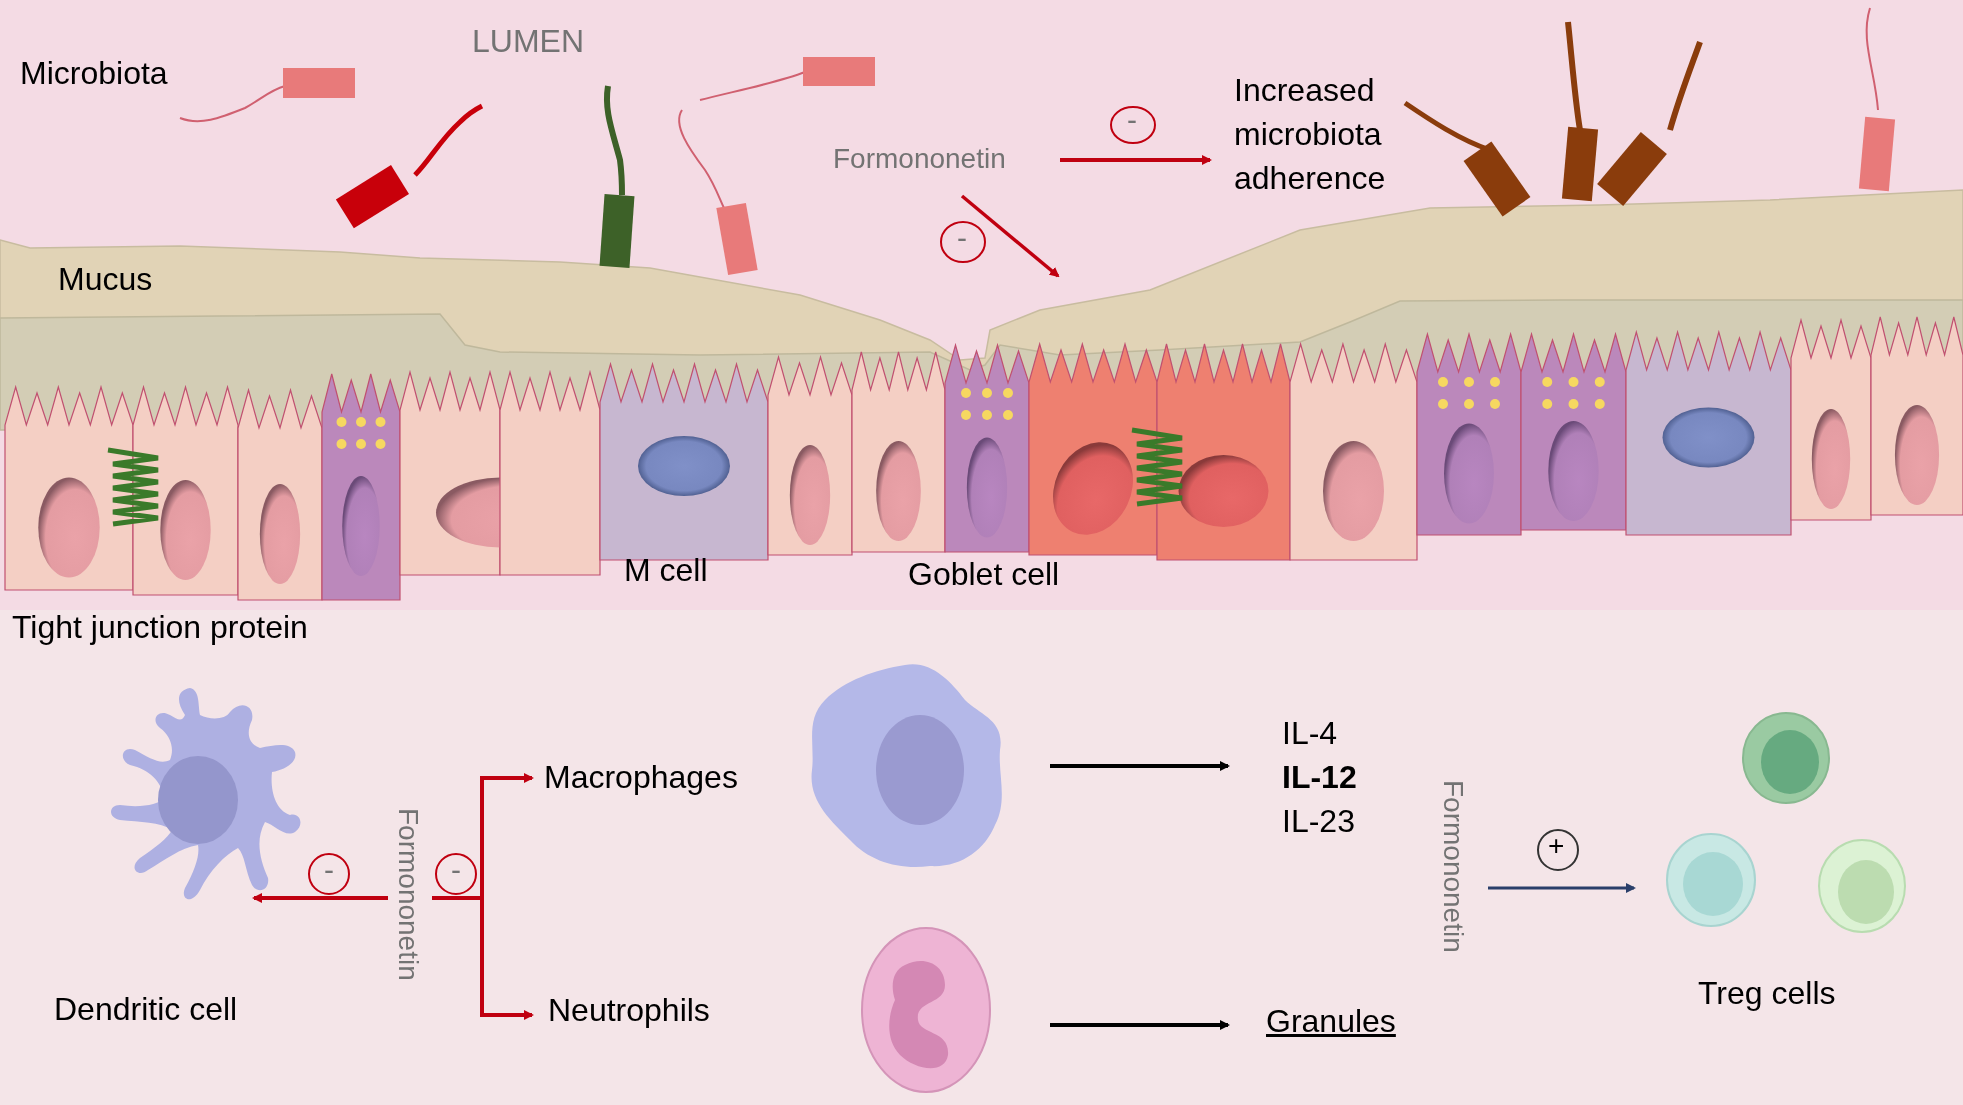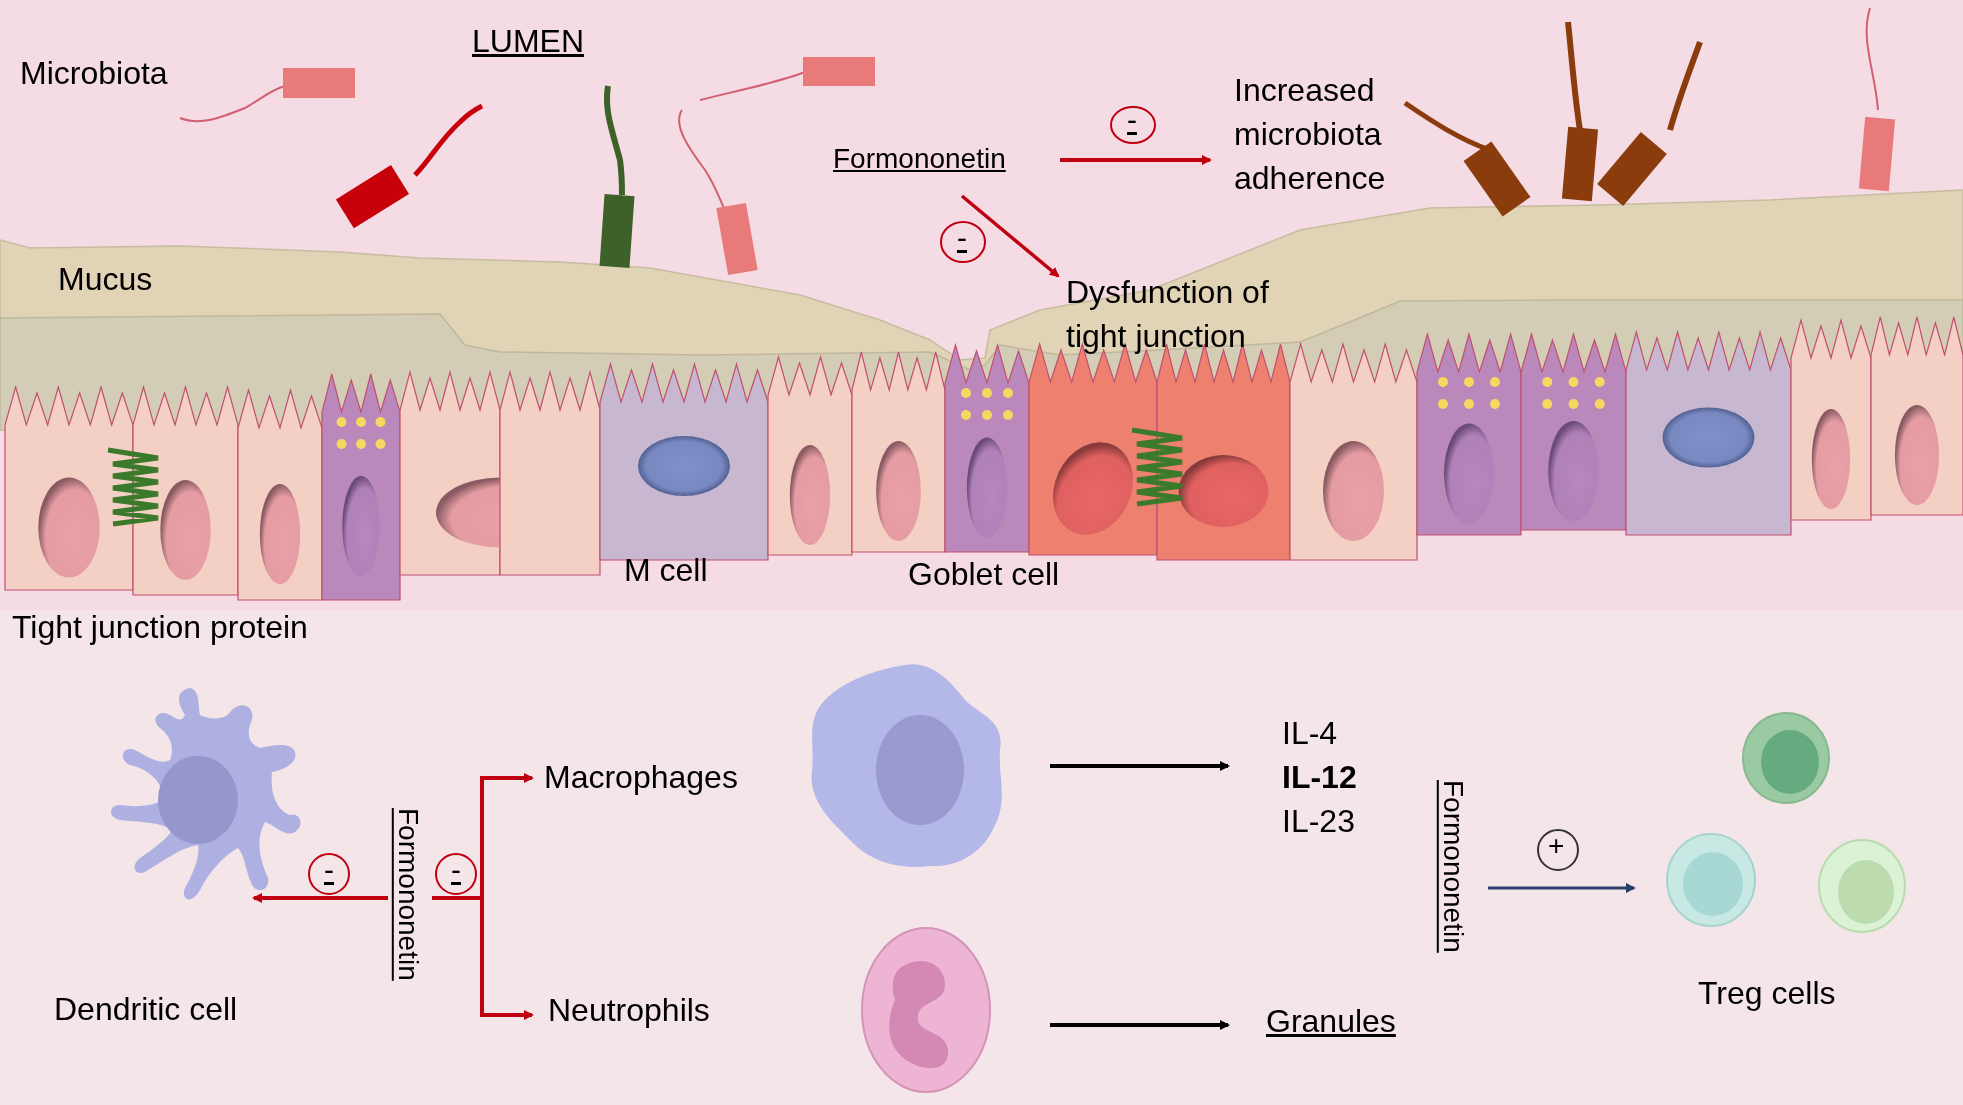--- a/index.html
+++ b/index.html
@@ -1,20 +1,20 @@
 <!DOCTYPE html>
 <html><head>
   <meta charset="utf-8">
   <style>
     html, body { margin: 0; padding: 0; }
     body { width: 1963px; height: 1105px; background: #f4e5e8; overflow: hidden; font-family: "Liberation Sans", sans-serif; }
     #stage { position: relative; width: 1963px; height: 1105px; }
     svg { position: absolute; left: 0; top: 0; }
     .lbl { position: absolute; font-family: "Liberation Sans", sans-serif; color: #000000; font-size: 32px; line-height: 1.1; white-space: nowrap; }
-    .red { color: #000000; text-decoration: underline; }
+    .red { color: #737373; }
     .vert { writing-mode: vertical-rl; }
     .ml { white-space: pre-line; line-height: 44px; }
   </style>
 </head>
 <body>
 
 <div id="stage">
   <svg width="1963" height="1105" viewBox="0 0 1963 1105">
     <defs>
       <marker id="arRed" markerWidth="10" markerHeight="10" refX="8" refY="5" orient="auto" markerUnits="userSpaceOnUse">
@@ -230,22 +230,20 @@
 
   <div class="lbl" style="left:20px;top:56px;">Microbiota</div>
   <div class="lbl red" style="left:472px;top:24px;">LUMEN</div>
   <div class="lbl" style="left:58px;top:262px;">Mucus</div>
   <div class="lbl red" style="left:833px;top:144px;font-size:28px;">Formononetin</div>
   <div class="lbl red" style="left:1127px;top:103px;font-size:30px;">-</div>
   <div class="lbl red" style="left:957px;top:221px;font-size:30px;">-</div>
   <div class="lbl ml" style="left:1234px;top:68px;">Increased
 microbiota
 adherence</div>
-  <div class="lbl ml" style="left:1066px;top:270px;">Dysfunction of
-tight junction</div>
   <div class="lbl" style="left:624px;top:553px;">M cell</div>
   <div class="lbl" style="left:908px;top:557px;">Goblet cell</div>
   <div class="lbl" style="left:12px;top:610px;">Tight junction protein</div>
 
   <div class="lbl" style="left:54px;top:992px;">Dendritic cell</div>
   <div class="lbl red vert" style="left:392px;top:808px;font-size:28px;">Formononetin</div>
   <div class="lbl red" style="left:324px;top:853px;font-size:30px;">-</div>
   <div class="lbl red" style="left:451px;top:853px;font-size:30px;">-</div>
   <div class="lbl" style="left:544px;top:760px;">Macrophages</div>
   <div class="lbl" style="left:548px;top:993px;">Neutrophils</div>

